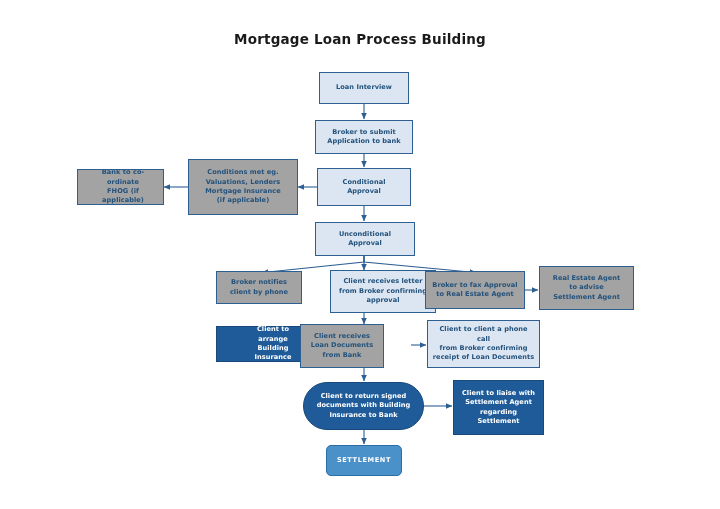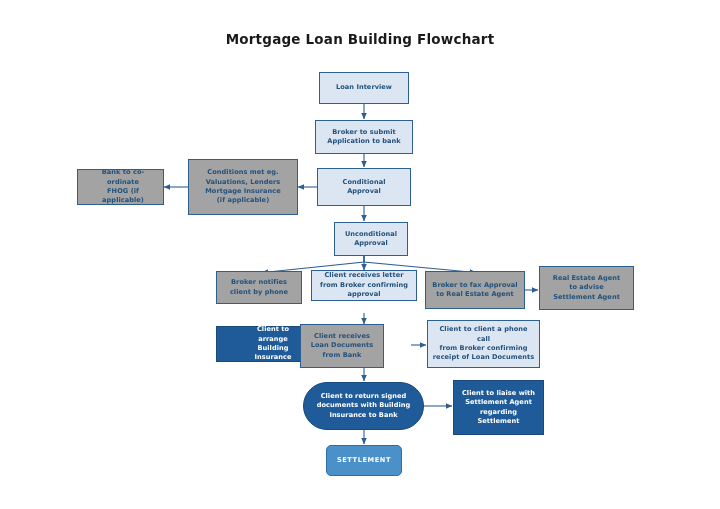--- a/index.html
+++ b/index.html
@@ -84,21 +84,21 @@
   .settlement-label {
     font-size: 6.6px;
     letter-spacing: 0.6px;
   }
 </style>
 </head>
 <body>
 
 <div id="canvas">
 
-  <div id="title">Mortgage Loan Building Flowchart</div>
+  <div id="title">Mortgage Loan Process Building</div>
 
   <svg id="wires" viewBox="0 0 720 509">
     <defs>
       <marker id="ah" markerWidth="7" markerHeight="7" refX="5.6" refY="2.6" orient="auto">
         <path d="M0,0 L5.8,2.6 L0,5.2 z" fill="#2d5f93"></path>
       </marker>
       <marker id="ahd" markerWidth="7" markerHeight="7" refX="5.6" refY="2.6" orient="auto">
         <path d="M0,0 L5.8,2.6 L0,5.2 z" fill="#3a6f9e"></path>
       </marker>
     </defs>
@@ -163,35 +163,35 @@
     </span>
   </div>
 
   <div class="node style-pale" style="left:317px; top:168px; width:94px; height:38px;">
     <span class="txt">
       <span>Conditional</span><br>
       <span>Approval</span>
     </span>
   </div>
 
-  <div class="node style-pale" style="left:334px; top:222px; width:74px; height:34px;">
+  <div class="node style-pale" style="left:315px; top:222px; width:100px; height:34px;">
     <span class="txt">
       <span>Unconditional</span><br>
       <span>Approval</span>
     </span>
   </div>
 
   <div class="node style-white" style="left:216px; top:271px; width:86px; height:33px;">
     <span class="txt">
       <span>Broker notifies</span><br>
       <span>client by phone</span>
     </span>
   </div>
 
-  <div class="node style-pale" style="left:311px; top:270px; width:106px; height:31px;">
+  <div class="node style-pale" style="left:330px; top:270px; width:106px; height:43px;">
     <span class="txt">
       <span>Client receives letter</span><br>
       <span>from Broker confirming</span><br>
       <span>approval</span>
     </span>
   </div>
 
   <div class="node style-white" style="left:425px; top:271px; width:100px; height:38px;">
     <span class="txt">
       <span>Broker to fax Approval</span><br>

